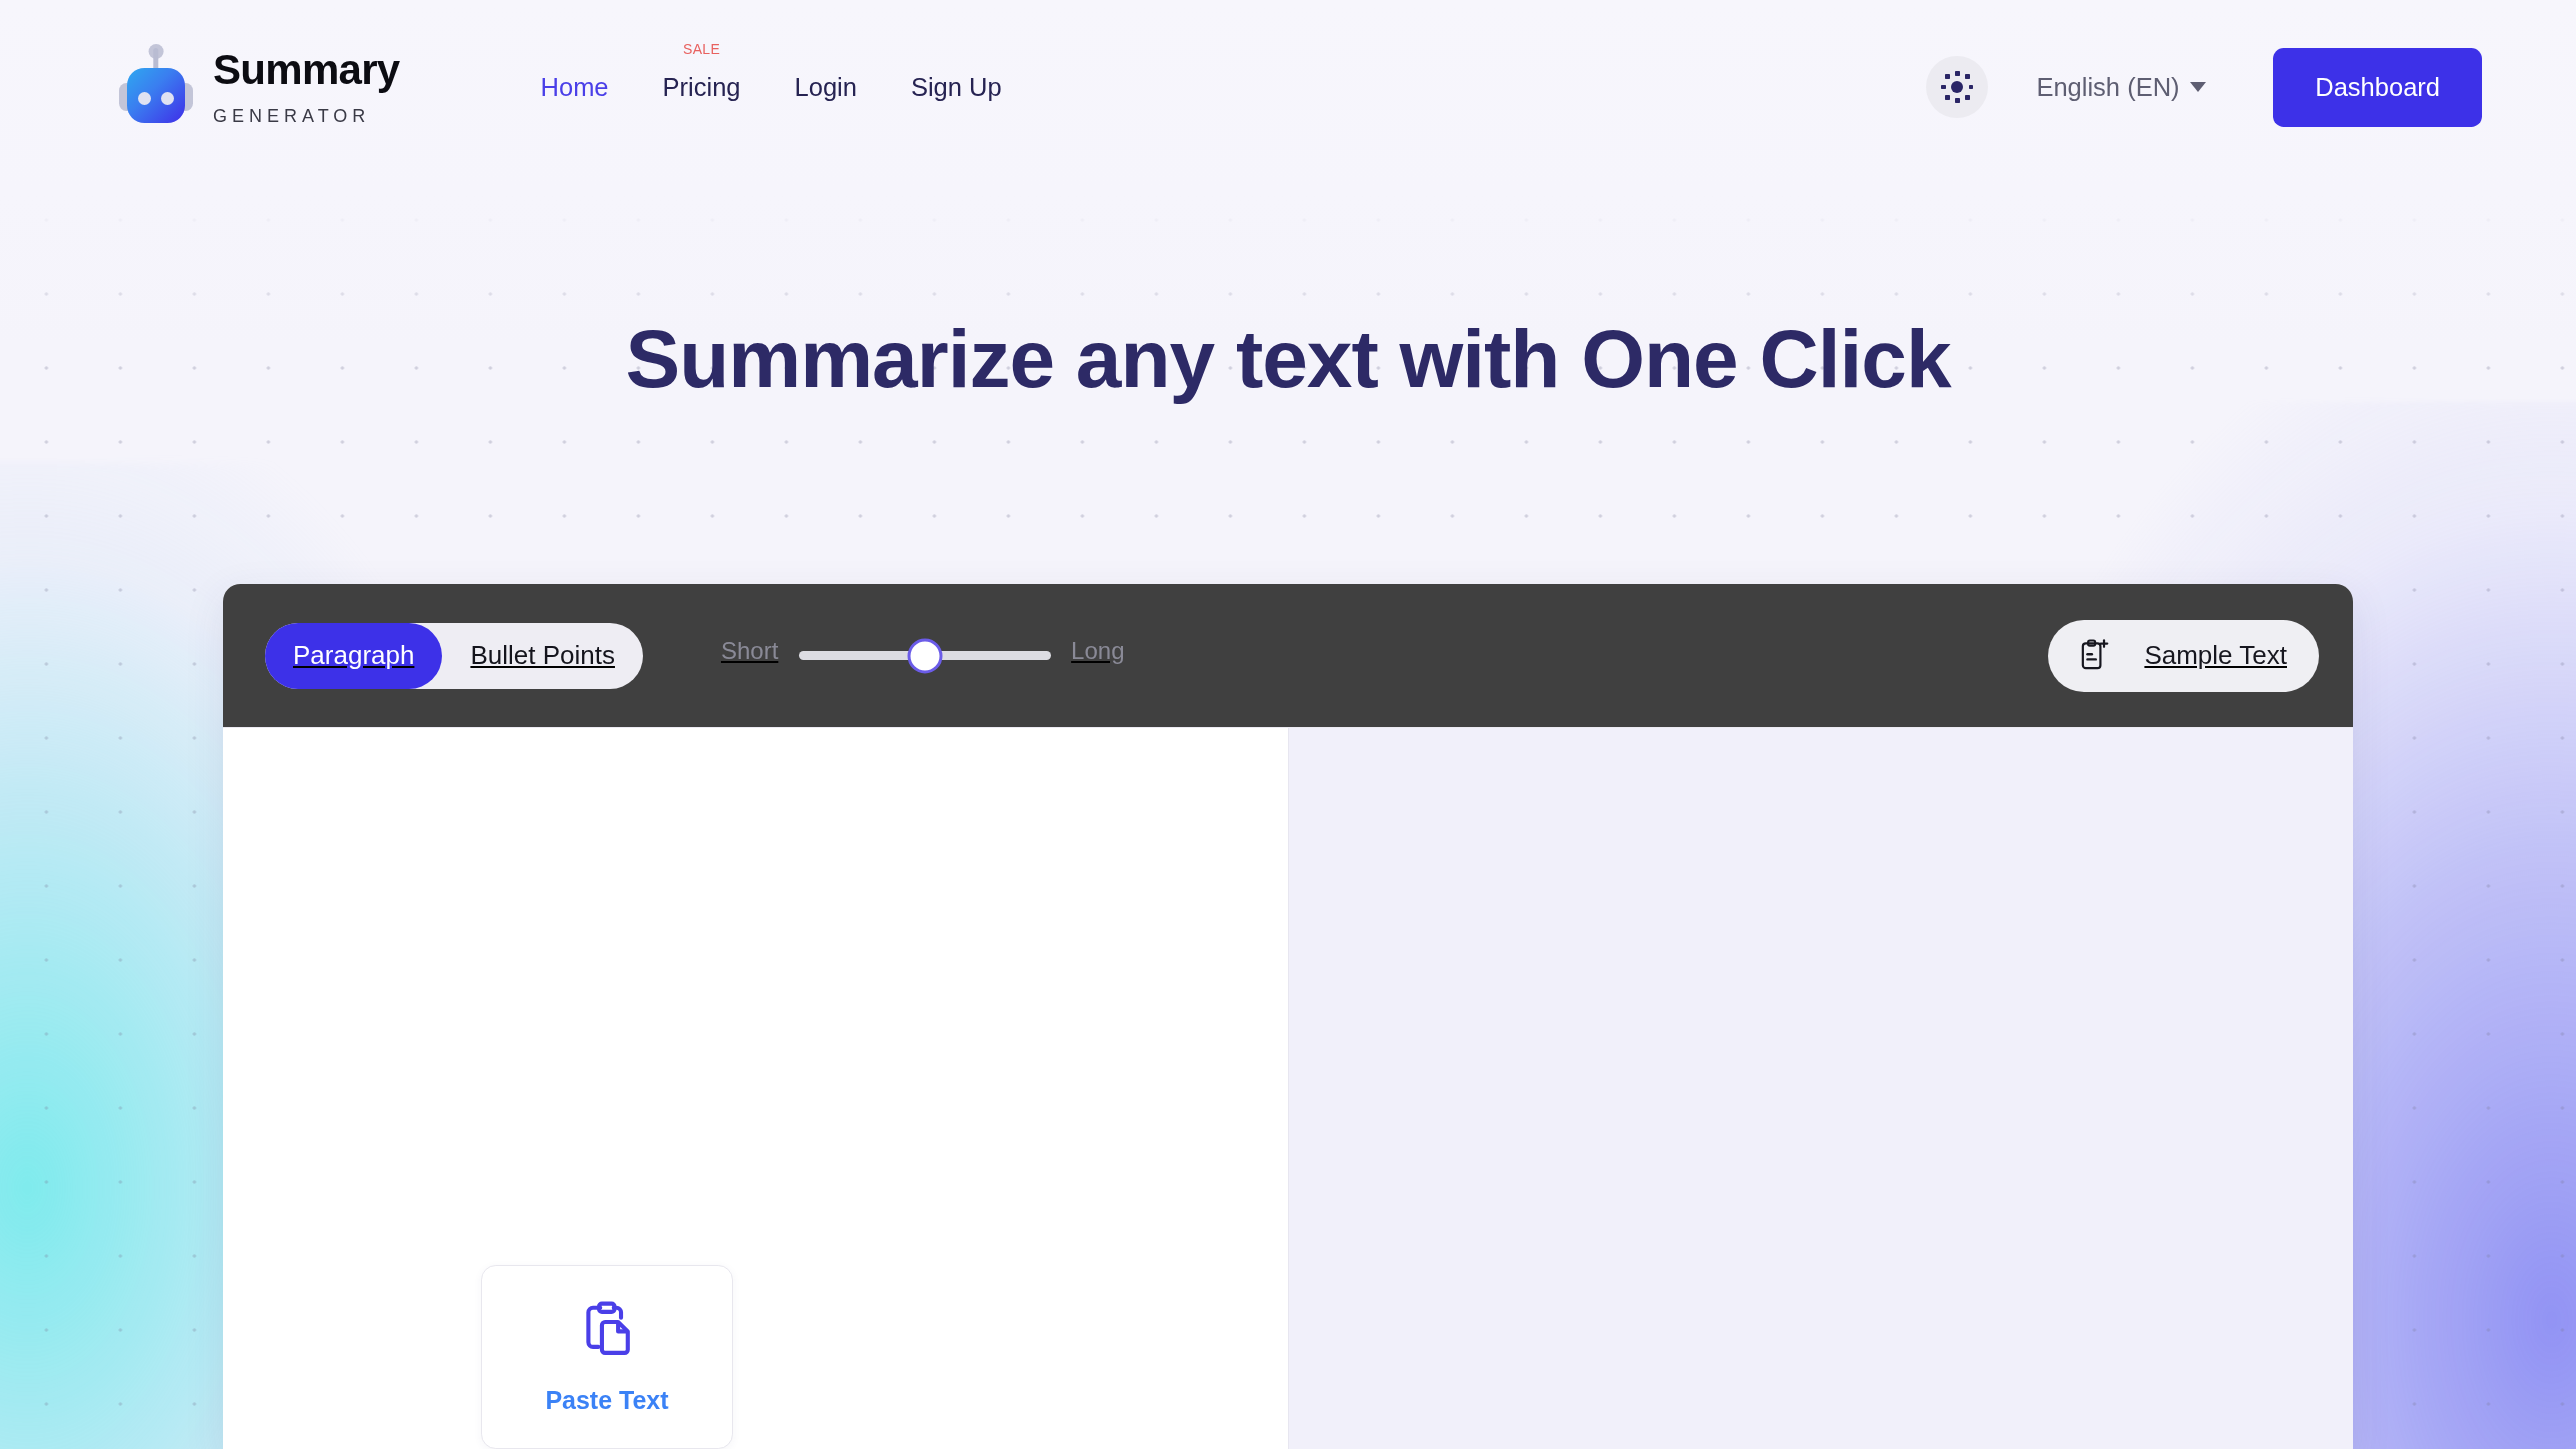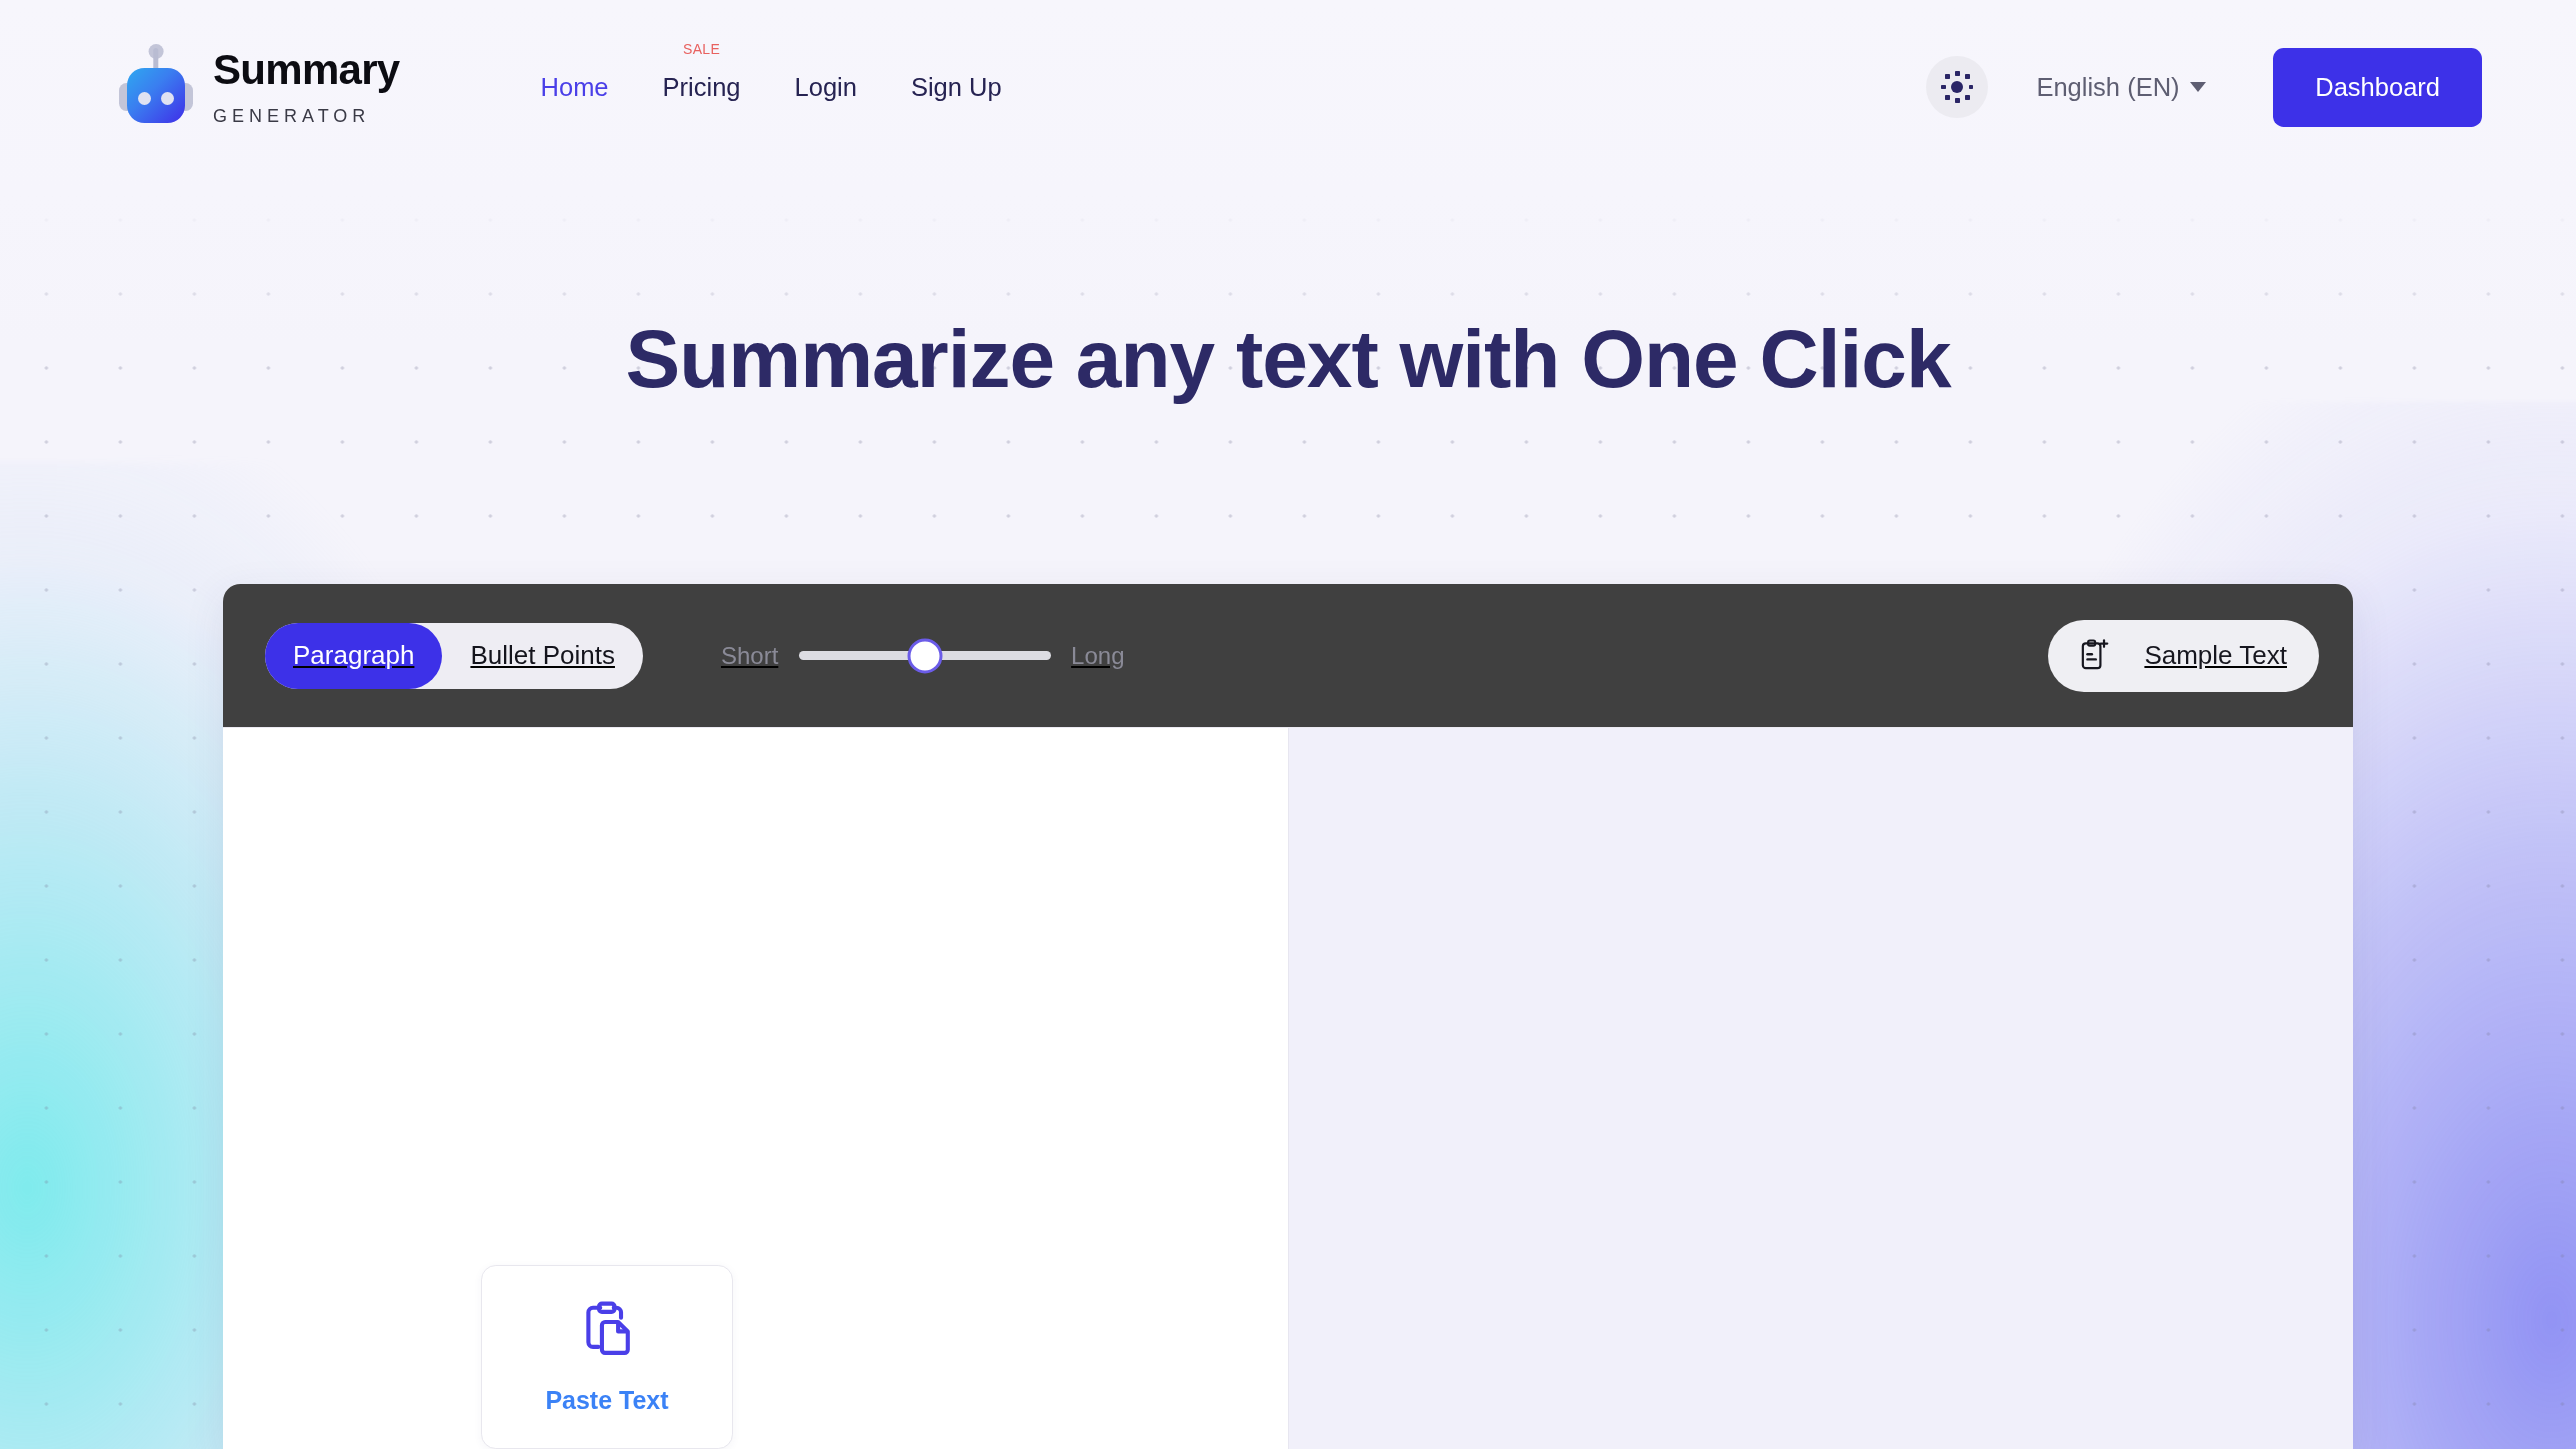--- a/index.html
+++ b/index.html
@@ -125,21 +125,21 @@
     display:flex; align-items:center; margin-left:42px;
     background:#eeedf3; border-radius:670px; height:66px; padding:0;
   }
   .mode-btn {
     height:66px; display:flex; align-items:center; justify-content:center;
     border-radius:670px; font-size:26px; padding:0 28px; cursor:pointer; white-space:nowrap;
   }
   .mode-btn.active { background:#3d31e8; color:#ffffff; }
   .mode-btn.inactive { color:#14141c; }
 
-  #length-slider { display:flex; align-items:center; margin-left:78px; gap:3px; }
+  #length-slider { display:flex; margin-left:78px; gap:3px; }
   .slider-label { font-size:24px; color:#8a8a97; white-space:nowrap; }
   #slider-track-wrap { position:relative; width:252px; height:38px; margin:0 17.4px; display:flex; align-items:center; }
   #slider-track { width:100%; height:9.4px; background:#dcdce2; border-radius:4.7px; }
   #slider-thumb {
     position:absolute; left:50%; top:50%; transform:translate(-50%,-50%);
     width:35px; height:35px; border-radius:50%; background:#ffffff;
     border:3.4px solid #6b5ce8; cursor:pointer;
   }
 
   #sample-text-btn {

